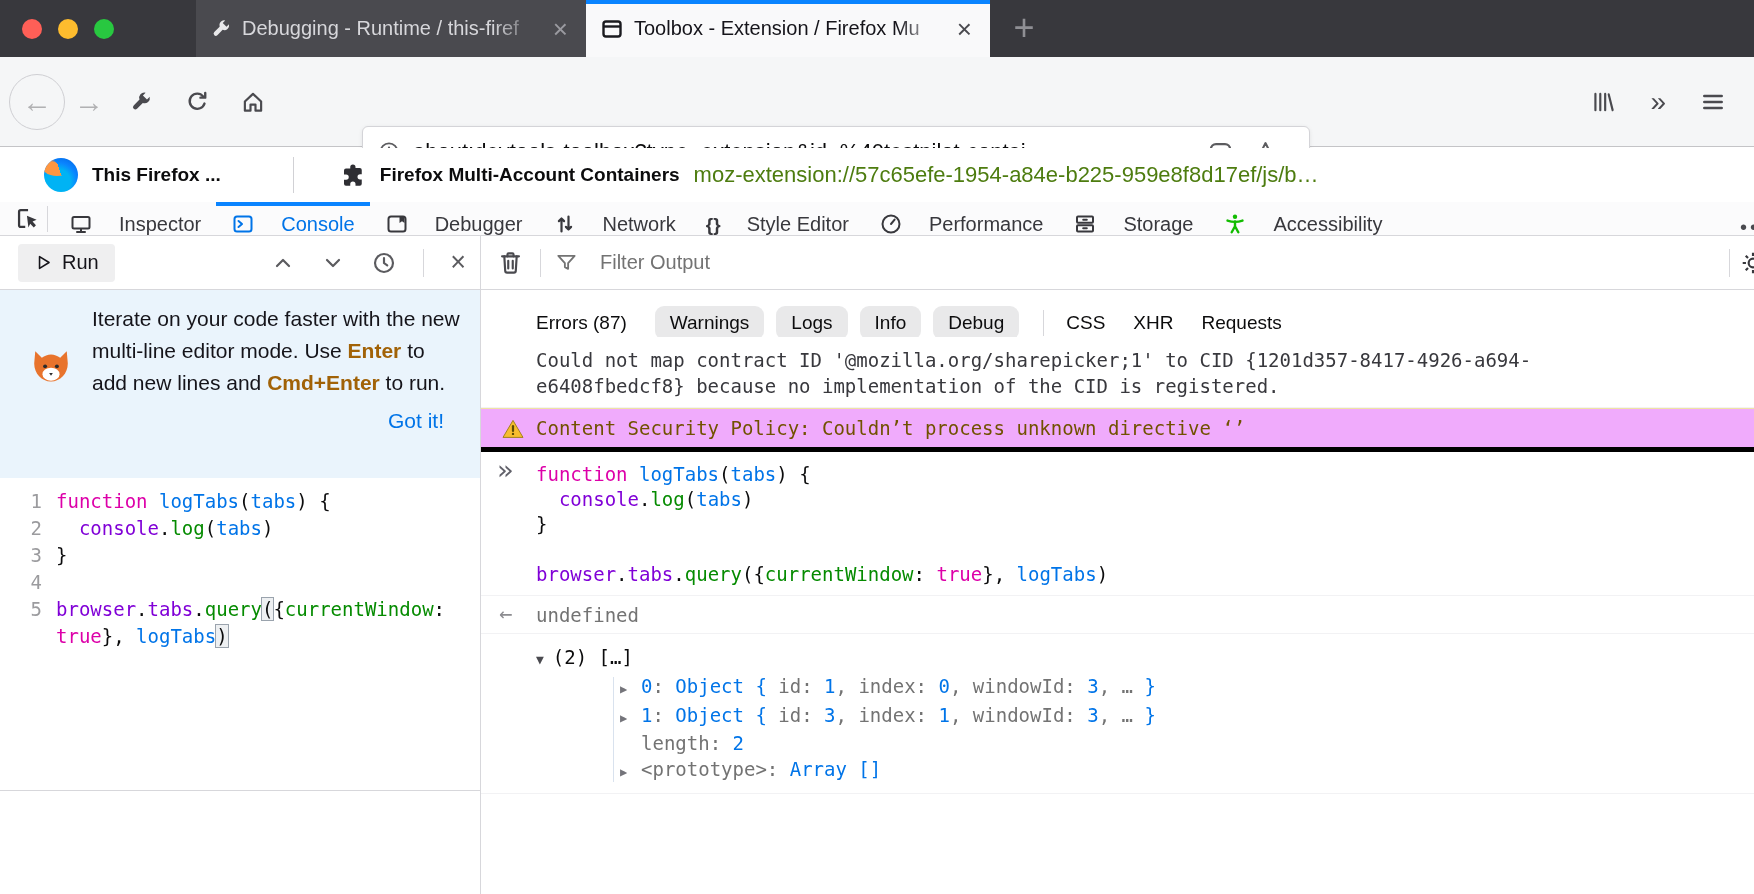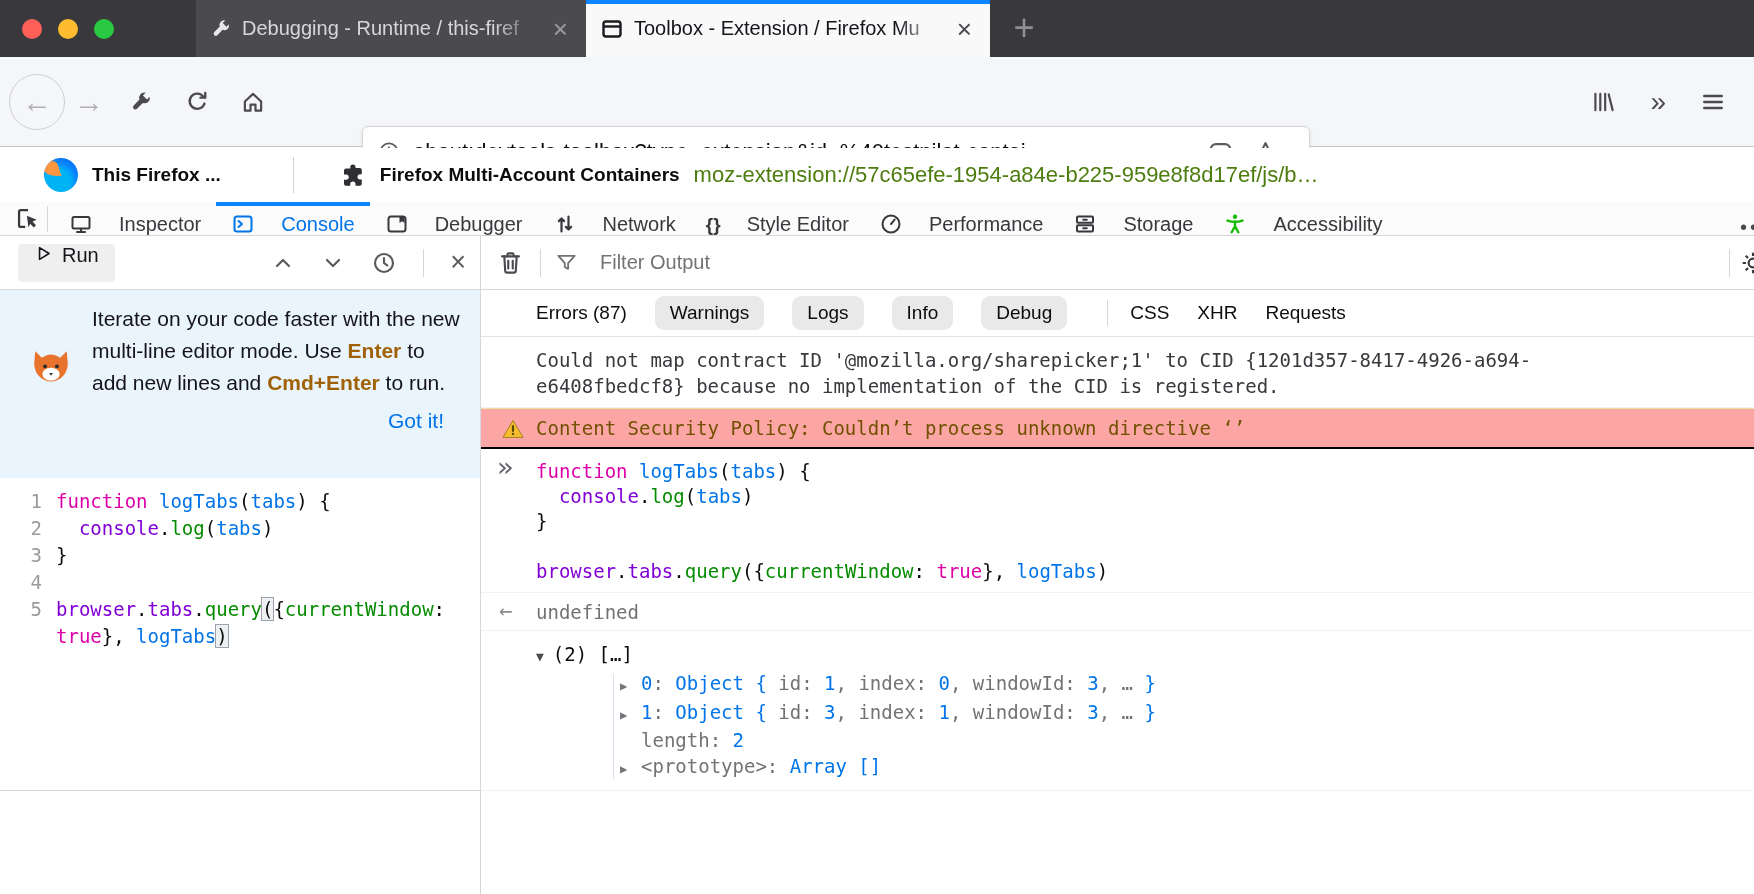--- a/index.html
+++ b/index.html
@@ -54,21 +54,21 @@
   .dttab{height:34px;display:flex;align-items:flex-end;gap:26px;padding:0 15px;font-size:20px;color:#38383d;position:relative;}
   .dttab.active{color:#0074e8;}
   .dttab.active::before{content:"";position:absolute;top:0;left:0;right:0;height:4px;background:#0a84ff;}
   .dtsep{width:1px;height:26px;background:#d7d7db;margin:0 6px;}
   .braces{font-size:19px;font-weight:bold;color:#38383d;}
   .meatballs{position:absolute;right:-6px;top:14px;color:#4a4a4f;font-size:20px;letter-spacing:3px;}
   
   .toolrow{position:absolute;top:236px;left:0;width:1754px;height:54px;border-bottom:1px solid #d7d7db;box-sizing:border-box;background:#fff;}
   .tool-left{position:absolute;left:0;top:0;width:480px;height:53px;display:flex;align-items:center;}
   .runbtn{margin-left:18px;height:38px;padding:0 16px;background:#efeff0;border-radius:4px;
-          display:flex;align-items:flex-start;gap:9px;font-size:20px;color:#15141a;}
+          display:flex;align-items:center;gap:9px;font-size:20px;color:#15141a;}
   .tl-icons{margin-left:auto;display:flex;align-items:center;gap:26px;padding-right:14px;color:#5b5b5f;}
   .vsep{width:1px;height:28px;background:#d7d7db;}
   .xglyph{font-size:27px;color:#5b5b5f;line-height:1;}
   .tool-right{position:absolute;left:481px;top:0;right:0;height:53px;display:flex;align-items:center;overflow:hidden;}
   .trash{margin-left:16px;color:#4a4a4f;}
   .filterwrap{display:flex;align-items:center;gap:20px;flex:1;margin-left:14px;}
   .filterinput{border:none;outline:none;font-size:20px;color:#0c0c0d;flex:1;background:transparent;
                font-family:"Liberation Sans",sans-serif;}
   .filterinput::placeholder{color:#737373;opacity:1;}
   .cuticon{position:absolute;right:-12px;top:14px;color:#38383d;}
@@ -80,31 +80,31 @@
         padding:13px 16px 0 92px;font-size:21px;line-height:32px;color:#15141a;}
   .foxicon{position:absolute;left:30px;top:56px;}
   .gotit{text-align:right;color:#0074e8;font-size:21px;margin-top:6px;padding-right:20px;}
   .editor{position:absolute;top:478px;left:0;width:480px;height:312px;background:#fff;
           font-family:"DejaVu Sans Mono",monospace;font-size:19px;line-height:27px;padding-top:10px;box-sizing:border-box;}
   .edrow{display:flex;}
   .gut{width:42px;text-align:right;padding-right:14px;color:#9b9b9e;flex:none;}
   .code{white-space:pre;}
   .edbottom{position:absolute;top:790px;left:0;width:480px;height:1px;background:#d7d7db;}
   
-  .filterbar{position:absolute;top:290px;left:481px;right:0;height:47px;border-bottom:1px solid #e3e3e6;
+  .filterbar{position:absolute;top:300px;left:481px;right:0;height:47px;border-bottom:1px solid #e3e3e6;
              box-sizing:border-box;display:flex;align-items:center;padding-left:55px;font-size:19px;background:#fff;}
   .errlabel{margin-right:28px;}
-  .pill{background:#e9e9ea;border-radius:9px;padding:6px 15px;margin-right:28px;}
+  .pill{background:#e9e9ea;border-radius:9px;padding:6px 15px;margin-right:12px;}
   .fsep{width:1px;height:26px;background:#d7d7db;margin:0 22px 0 12px;}
   .fplain{margin-right:28px;}
   .output{position:absolute;top:337px;left:481px;right:0;bottom:0;background:#fff;
           font-family:"DejaVu Sans Mono",monospace;font-size:19px;overflow:hidden;}
   .msg{position:relative;padding:10px 0 8px 55px;border-bottom:1px solid #f2f2f4;}
   .m-contract{color:#38383d;line-height:26px;white-space:pre-line;}
-  .m-csp{background:#fca5a5;border-top:1px solid #f0e2a4;border-bottom:2px solid #000000;
+  .m-csp{background:#f0abfc;border-top:1px solid #f0e2a4;border-bottom:5px solid #000000;
          color:#715100;line-height:24px;padding-top:7px;padding-bottom:7px;}
   .cspicon{position:absolute;left:20px;top:8px;}
   .echoicon{position:absolute;left:16px;top:2px;font-size:27px;color:#61616a;font-family:"DejaVu Sans Mono",monospace;}
   .echoline{line-height:25px;white-space:pre;}
   .arrowl{position:absolute;left:18px;top:6px;color:#8c8c90;font-size:22px;}
   .m-result{color:#737373;line-height:24px;padding-top:7px;padding-bottom:6px;}
   .loghead{line-height:26px;position:relative;}
   .twisty{color:#4a4a4f;font-size:13px;margin-right:9px;}
   .twisty.small{color:#74747a;font-size:12px;display:inline-block;width:21px;margin-right:0;}
   .loc{position:absolute;right:0;top:10px;color:#0074e8;white-space:nowrap;}

